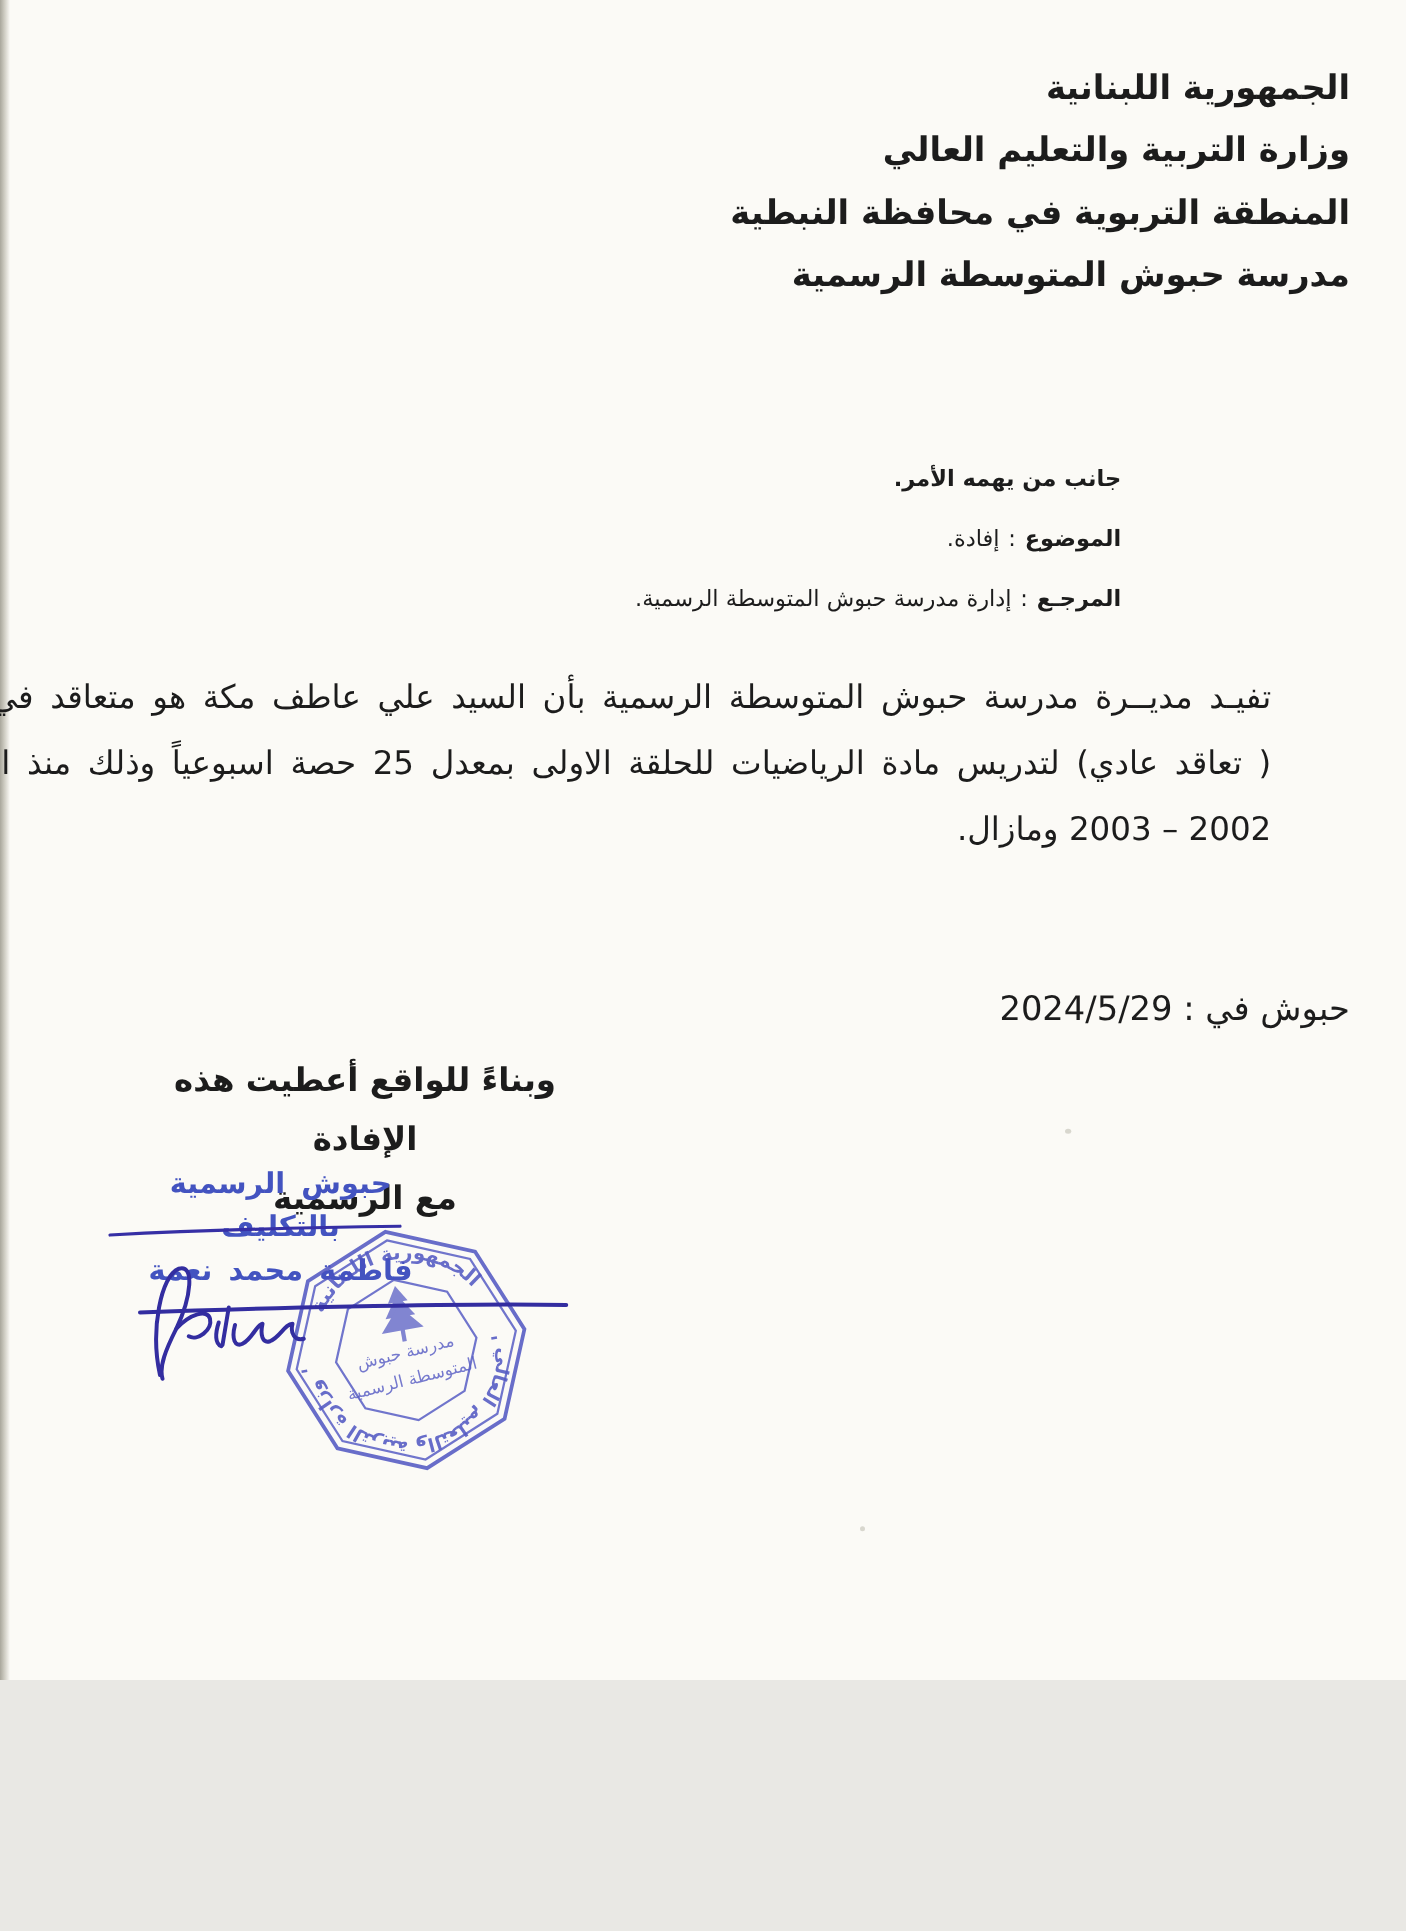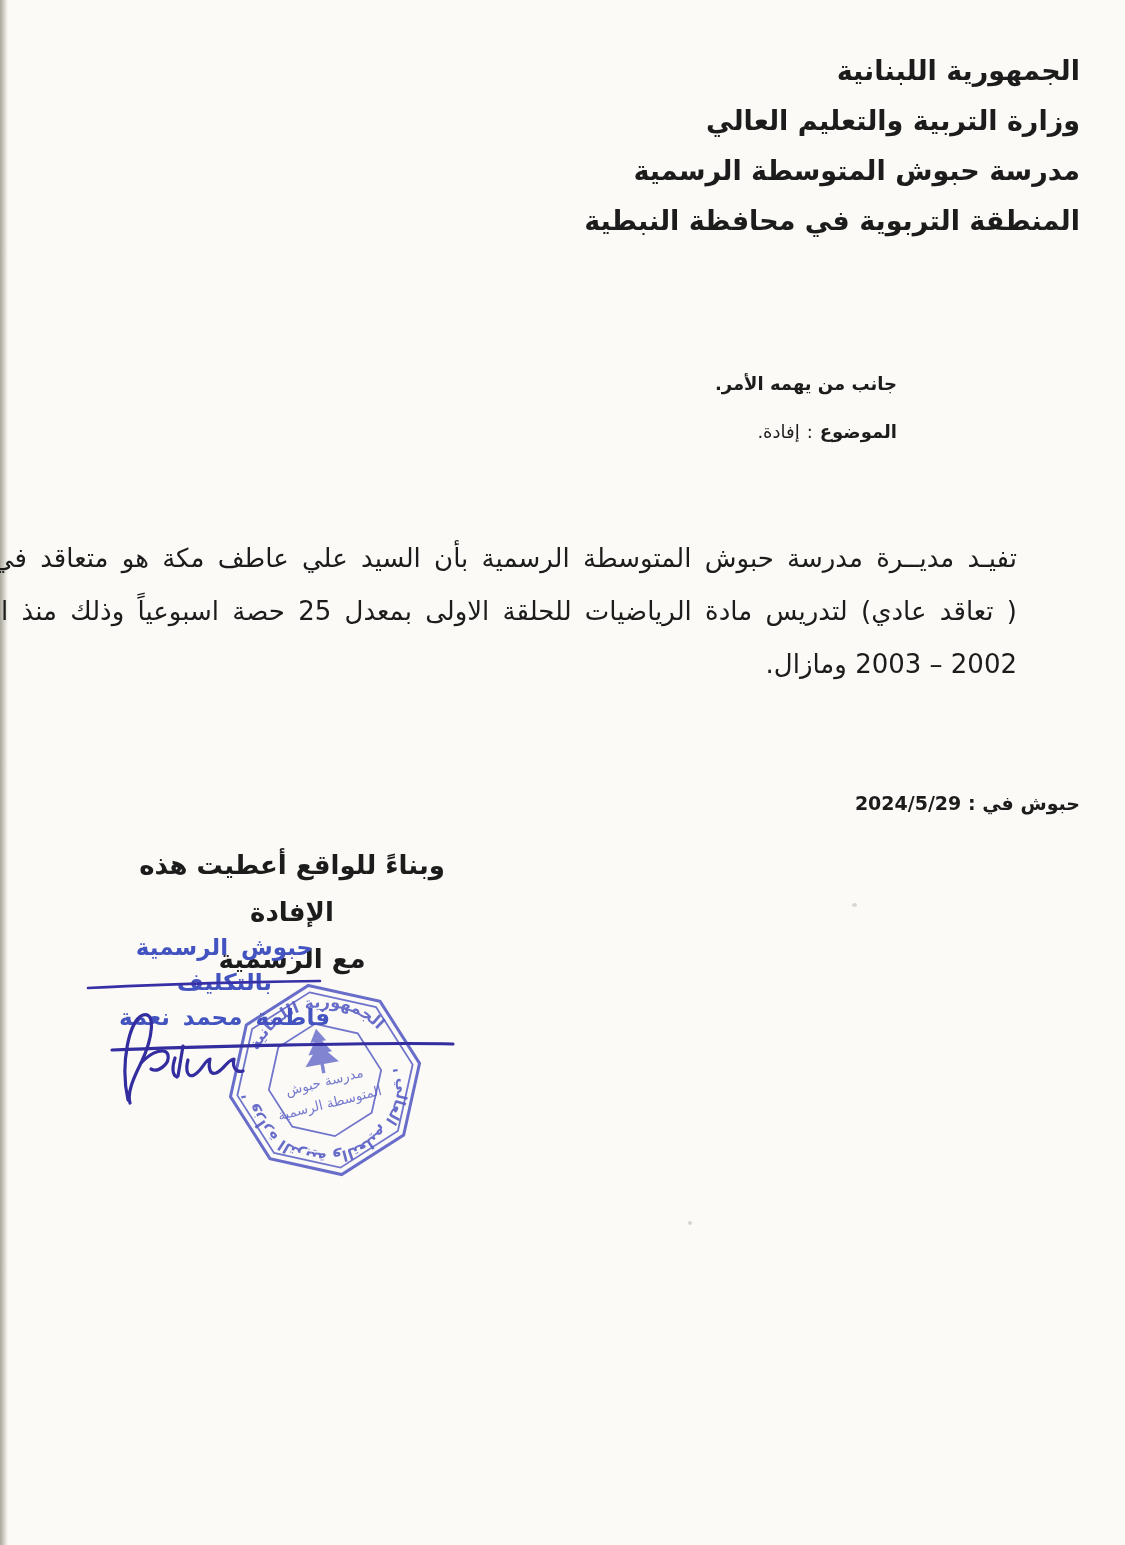--- a/index.html
+++ b/index.html
@@ -1,18 +1,18 @@
 <!DOCTYPE html>
 <html lang="ar"><head>
 <meta charset="utf-8">
 <style>
   html,body{margin:0;padding:0;background:#e9e8e4;}
   .paper{
     position:relative;
-    width:1125px;height:1545px;
+    width:1125px;height:1344px;
     margin:0 auto;
     background:#fbfaf6;
     font-family:"DejaVu Sans", sans-serif;
     color:#1c1c1c;
     overflow:hidden;
   }
   .scan-edge{
     position:absolute;left:0;top:0;width:8px;height:100%;
     background:linear-gradient(to right,#a9a79c 0%,#cfcdc3 45%,#fbfaf6 100%);
   }
@@ -37,21 +37,21 @@
     position:absolute;top:532px;right:108px;left:95px;
     direction:rtl;text-align:right;
     font-size:26px;line-height:53px;
     white-space:nowrap;
   }
   .body-block .indent{padding-right:52px;}
   .body-block .stretch{word-spacing:5px;}
 
   .date-line{
     position:absolute;top:792px;right:45px;
-    direction:rtl;font-size:19px;font-weight:bold;
+    direction:rtl;font-size:27px;font-weight:normal;
   }
   .closing-block{
     position:absolute;top:842px;left:122px;width:340px;
     direction:rtl;text-align:center;
     font-size:26px;font-weight:bold;line-height:47px;
   }
 
   .sig-text{
     position:absolute;top:930px;left:82px;width:285px;
     direction:rtl;text-align:center;
@@ -78,28 +78,31 @@
 </style>
 </head>
 <body>
 
 <div class="paper">
   <div class="scan-edge"></div>
 
   <div class="header-block">
     <div>الجمهورية اللبنانية</div>
     <div>وزارة التربية والتعليم العالي</div>
+    <div>المنطقة التربوية في محافظة النبطية</div>
     <div>مدرسة حبوش المتوسطة الرسمية</div>
-    <div>المنطقة التربوية في محافظة النبطية</div>
   </div>
 
   <div class="mid-block">
     <div class="addressee">جانب من يهمه الأمر.</div>
     <div>
       <span class="lbl">الموضوع</span><span class="sep">:</span><span>إفادة.</span>
+    </div>
+    <div>
+      <span class="lbl">المرجـع</span><span class="sep">:</span><span>إدارة مدرسة حبوش المتوسطة الرسمية.</span>
     </div>
   </div>
 
   <div class="body-block">
     <div class="stretch">تفيـد مديــرة مدرسة حبوش المتوسطة الرسمية بأن السيد علي عاطف مكة هو متعاقد في مدرستنا</div>
     <div class="stretch">( تعاقد عادي) لتدريس مادة الرياضيات للحلقة الاولى بمعدل 25 حصة اسبوعياً وذلك منذ العام</div>
     <div>2002 – 2003 ومازال.</div>
   </div>
 
   <div class="date-line">حبوش في : 2024/5/29</div>

